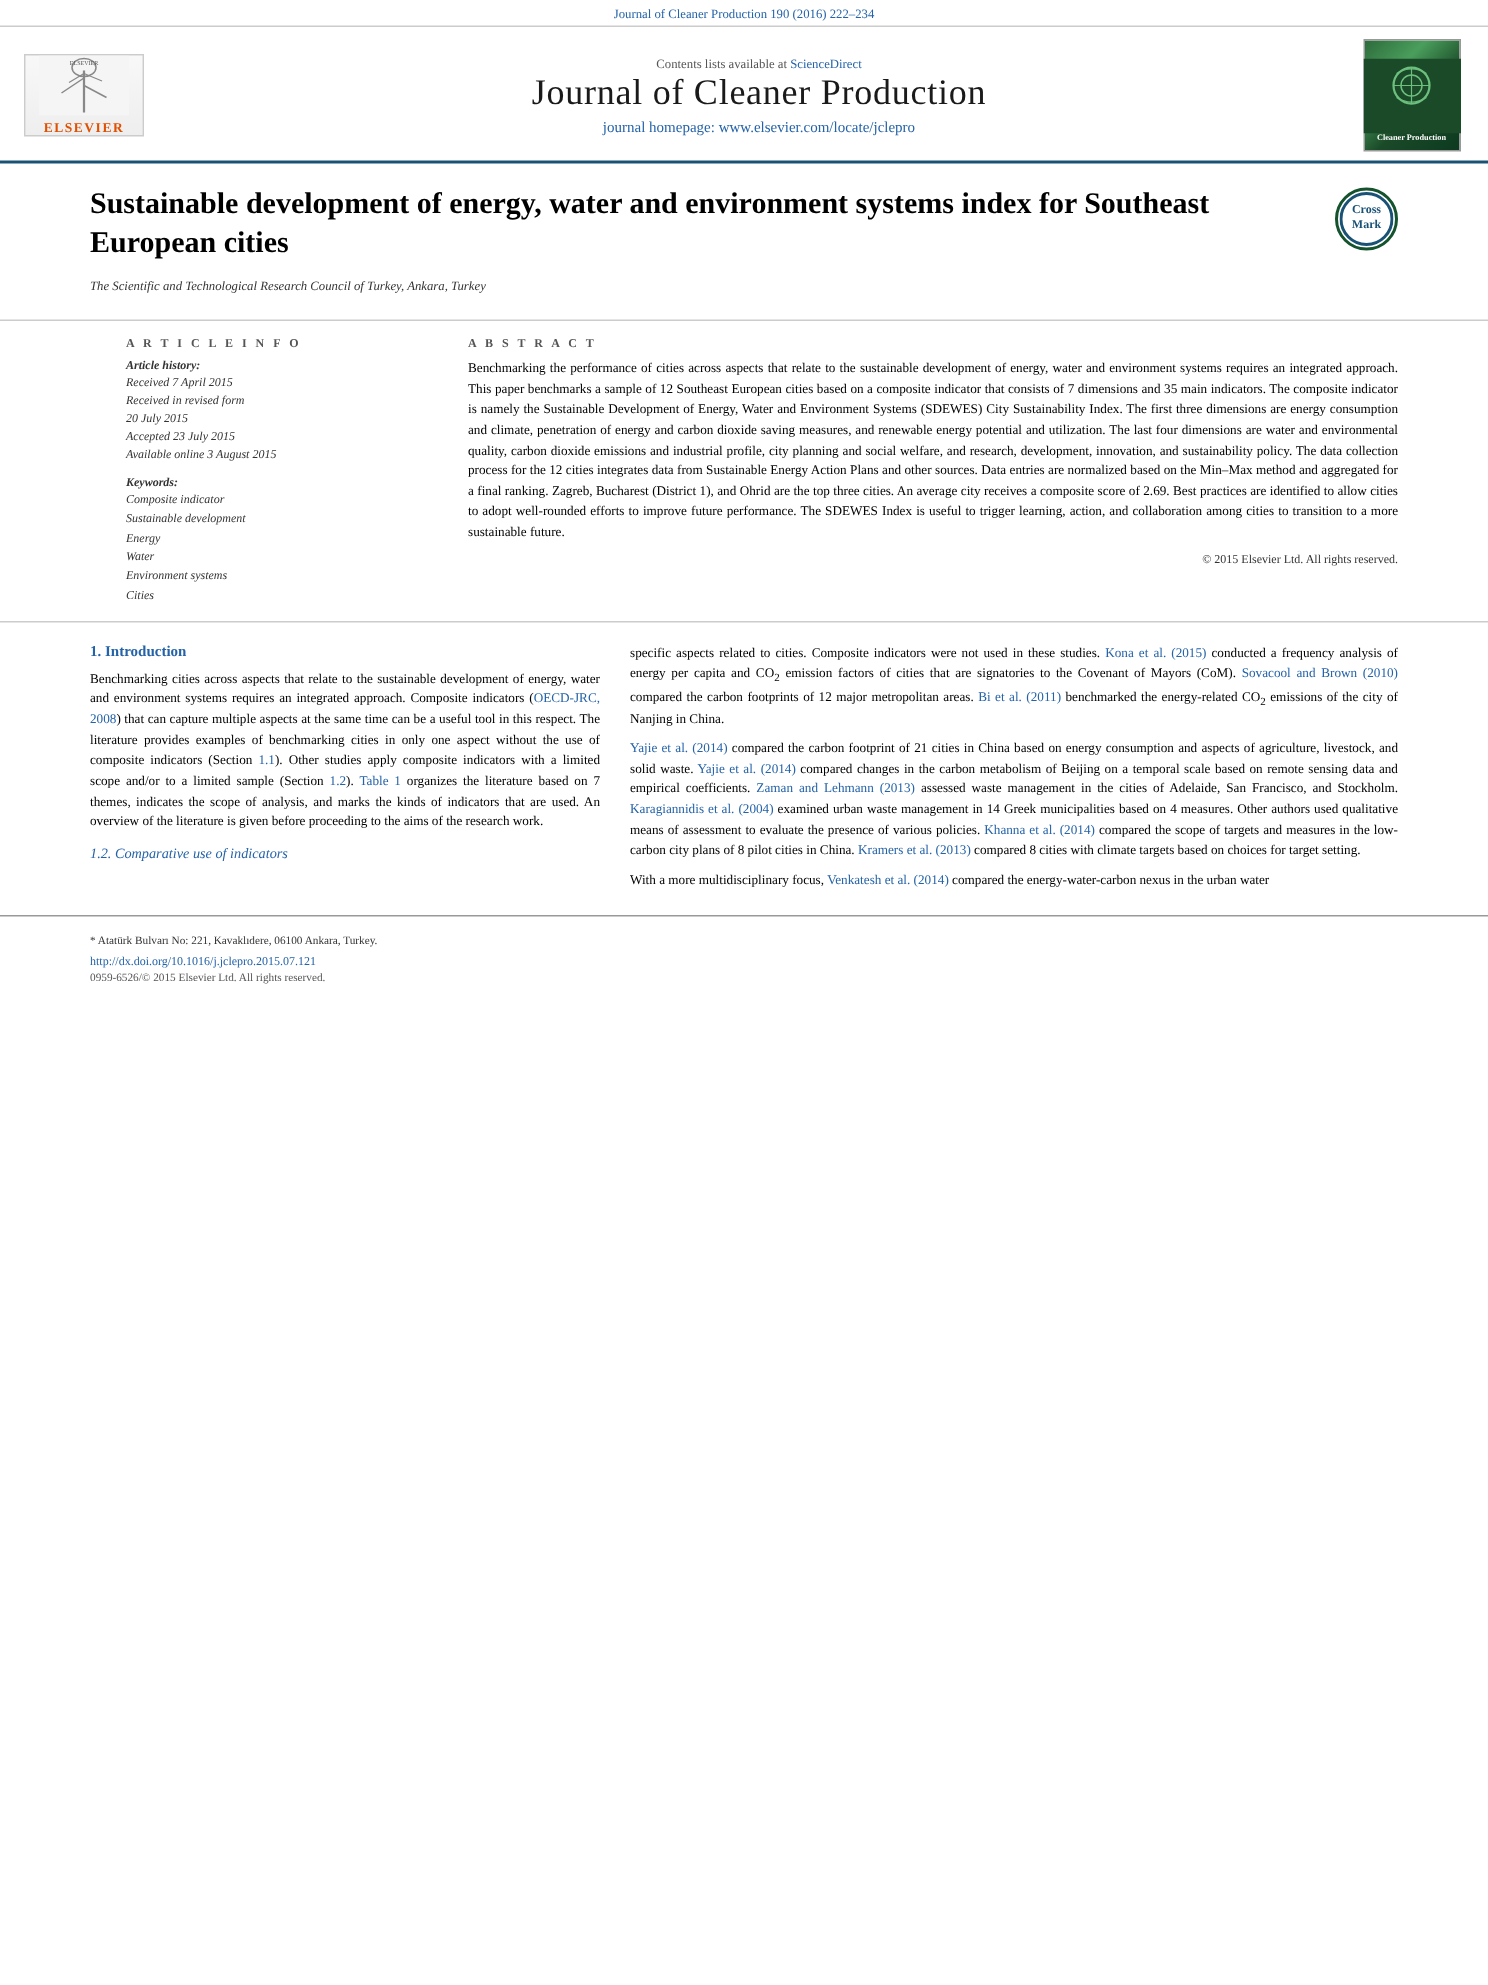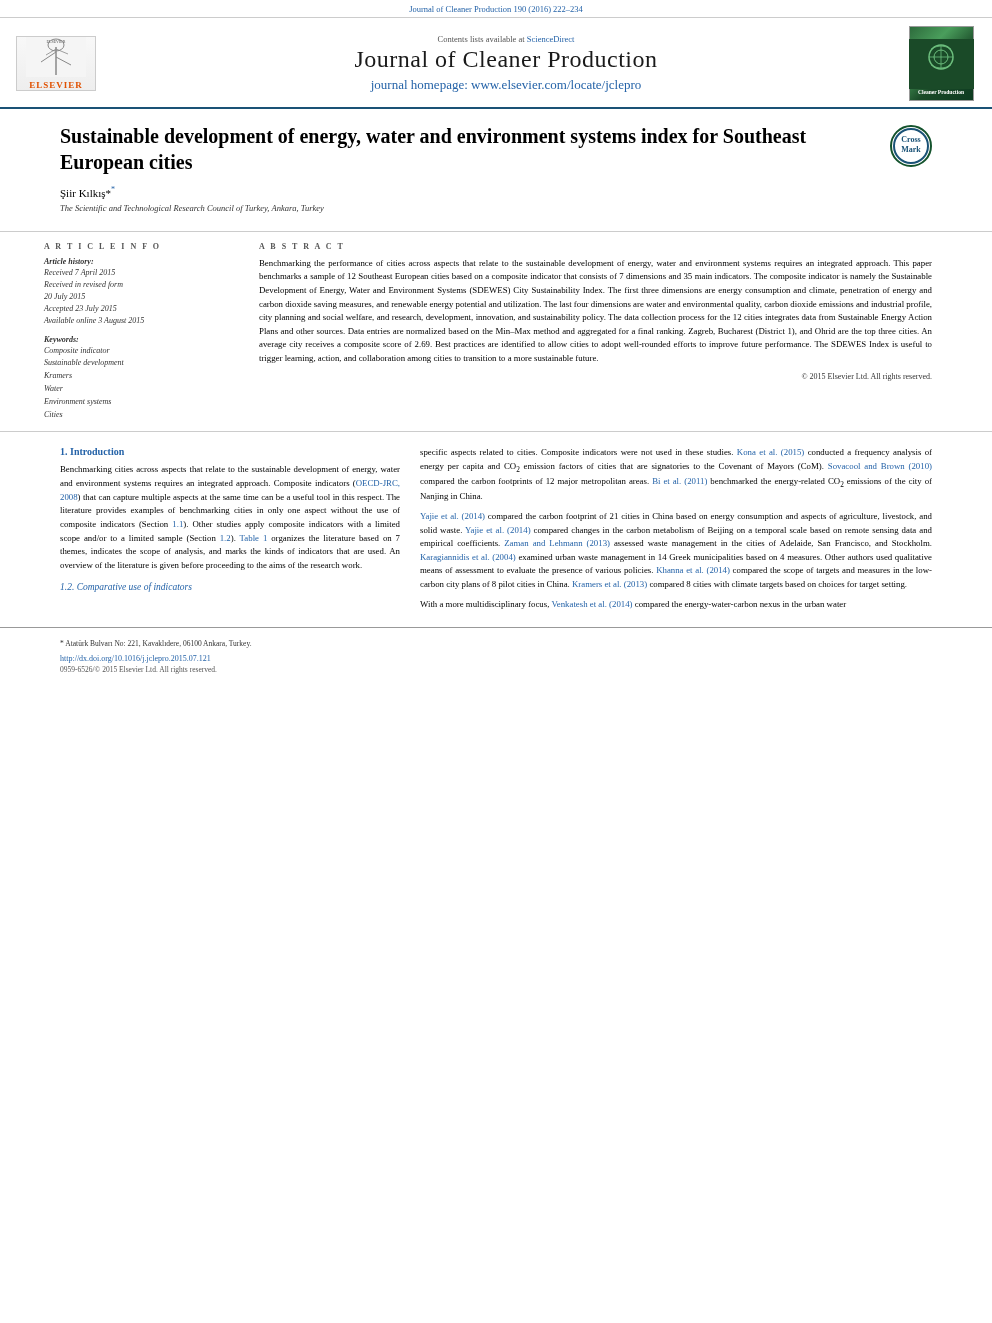--- a/index.html
+++ b/index.html
@@ -43,21 +43,21 @@
       margin-bottom: 2px;
     }
     .journal-title-header {
       font-size: 24px;
       font-weight: normal;
       color: #1a1a1a;
       letter-spacing: 0.5px;
       margin-bottom: 4px;
     }
     .journal-homepage {
-      font-size: 13px;
+      font-size: 10px;
       color: #555;
     }
     .journal-homepage span {
       color: #2563a8;
     }
     .header-cover {
       width: 70px;
       flex-shrink: 0;
       display: flex;
       flex-direction: column;
@@ -147,22 +147,22 @@
     .affiliation {
       font-size: 8.5px;
       font-style: italic;
       color: #333;
       margin-bottom: 10px;
     }
 
     
     .article-body {
       display: flex;
-      padding: 10px 60px 10px 44px;
-      gap: 20px;
+      padding: 10px 60px 10px 84px;
+      gap: 33px;
       border-bottom: 1px solid #ccc;
     }
     .article-info {
       width: 195px;
       flex-shrink: 0;
     }
     .section-label {
       font-size: 8px;
       font-weight: bold;
       letter-spacing: 2px;
@@ -335,43 +335,40 @@
   <div class="crossmark" style="float:right; margin-left:12px; margin-top:2px;">
     <svg width="36" height="36" viewBox="0 0 36 36">
       <circle cx="18" cy="18" r="17" fill="none" stroke="#1a5276" stroke-width="2"></circle>
       <text x="18" y="14" text-anchor="middle" font-size="8" fill="#1a5276" font-weight="bold">Cross</text>
       <text x="18" y="24" text-anchor="middle" font-size="8" fill="#1a5276" font-weight="bold">Mark</text>
     </svg>
   </div>
 
   <h1 class="article-title">Sustainable development of energy, water and environment systems index for Southeast European cities</h1>
 
-  <div class="author-name">
-    <span>Şiir Kılkış*</span><sup>*</sup>
-  </div>
   <div class="affiliation">The Scientific and Technological Research Council of Turkey, Ankara, Turkey</div>
 </div>
 
 <div class="article-body">
 
   <div class="article-info">
     <div class="section-label">A R T I C L E   I N F O</div>
     <div class="info-group">
       <div class="info-label">Article history:</div>
       <div class="info-value">Received 7 April 2015</div>
       <div class="info-value">Received in revised form</div>
       <div class="info-value">20 July 2015</div>
       <div class="info-value">Accepted 23 July 2015</div>
       <div class="info-value">Available online 3 August 2015</div>
     </div>
     <div class="keywords-section">
       <div class="info-label">Keywords:</div>
       <div class="keyword-item">Composite indicator</div>
       <div class="keyword-item">Sustainable development</div>
-      <div class="keyword-item">Kramers</div>
+      <div class="keyword-item">Energy</div>
       <div class="keyword-item">Water</div>
       <div class="keyword-item">Environment systems</div>
       <div class="keyword-item">Cities</div>
     </div>
   </div>
 
   <div class="abstract-section">
     <div class="section-label">A B S T R A C T</div>
     <div class="abstract-text">
       <p>Benchmarking the performance of cities across aspects that relate to the sustainable development of energy, water and environment systems requires an integrated approach. This paper benchmarks a sample of 12 Southeast European cities based on a composite indicator that consists of 7 dimensions and 35 main indicators. The composite indicator is namely the Sustainable Development of Energy, Water and Environment Systems (SDEWES) City Sustainability Index. The first three dimensions are energy consumption and climate, penetration of energy and carbon dioxide saving measures, and renewable energy potential and utilization. The last four dimensions are water and environmental quality, carbon dioxide emissions and industrial profile, city planning and social welfare, and research, development, innovation, and sustainability policy. The data collection process for the 12 cities integrates data from Sustainable Energy Action Plans and other sources. Data entries are normalized based on the Min–Max method and aggregated for a final ranking. Zagreb, Bucharest (District 1), and Ohrid are the top three cities. An average city receives a composite score of 2.69. Best practices are identified to allow cities to adopt well-rounded efforts to improve future performance. The SDEWES Index is useful to trigger learning, action, and collaboration among cities to transition to a more sustainable future.</p>

